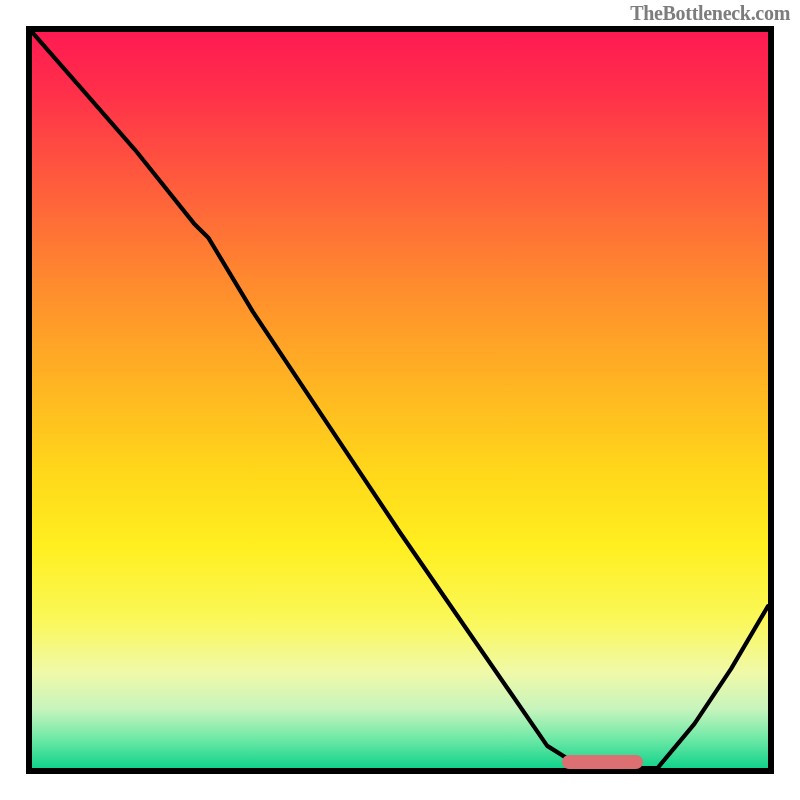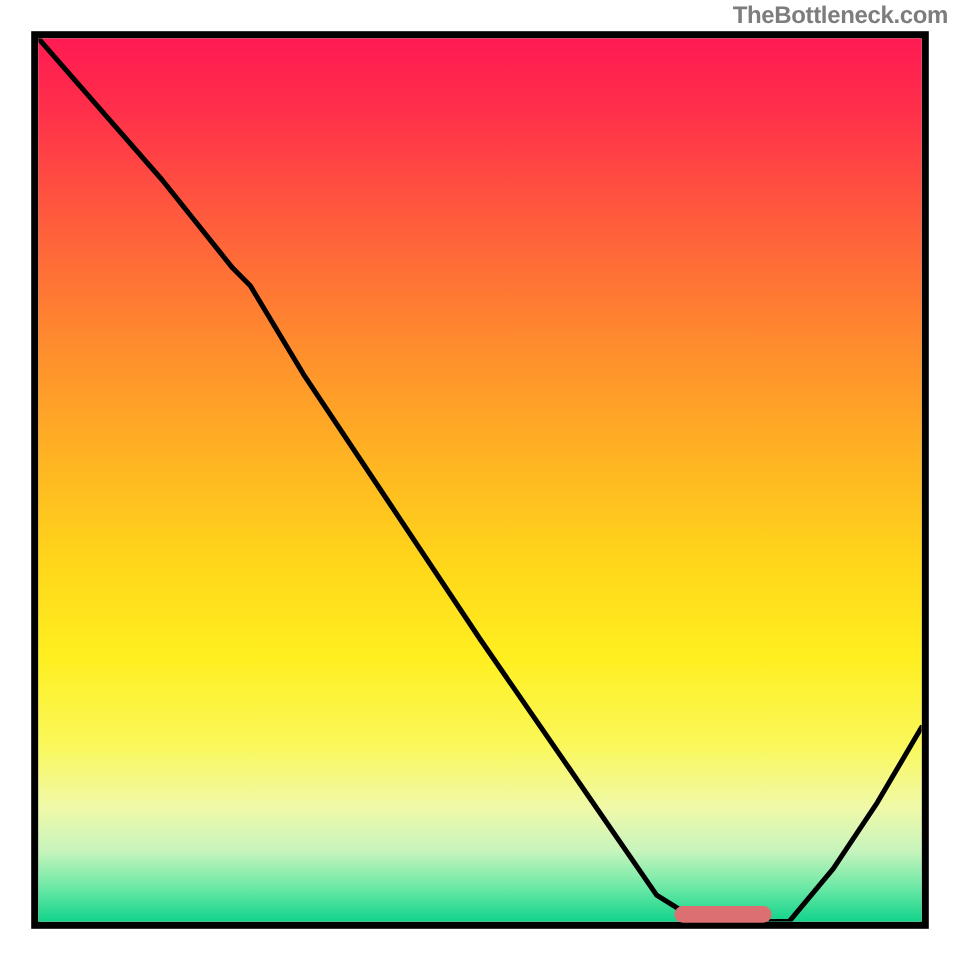--- a/index.html
+++ b/index.html
@@ -50,21 +50,21 @@
     position: absolute;
     left: 0;
     top: 0;
     width: 100%;
     height: 100%;
   }
   .watermark {
     position: absolute;
     top: 2px;
     right: 10px;
-    font-family: Liberation Sans, sans-serif;
+    font-family: Liberation Serif, serif;
     font-size: 20px;
     font-weight: bold;
     color: #7d7d7d;
     letter-spacing: -0.3px;
   }
   .marker {
     position: absolute;
     height: 14px;
     background: #db6f72;
     border-radius: 7px;

